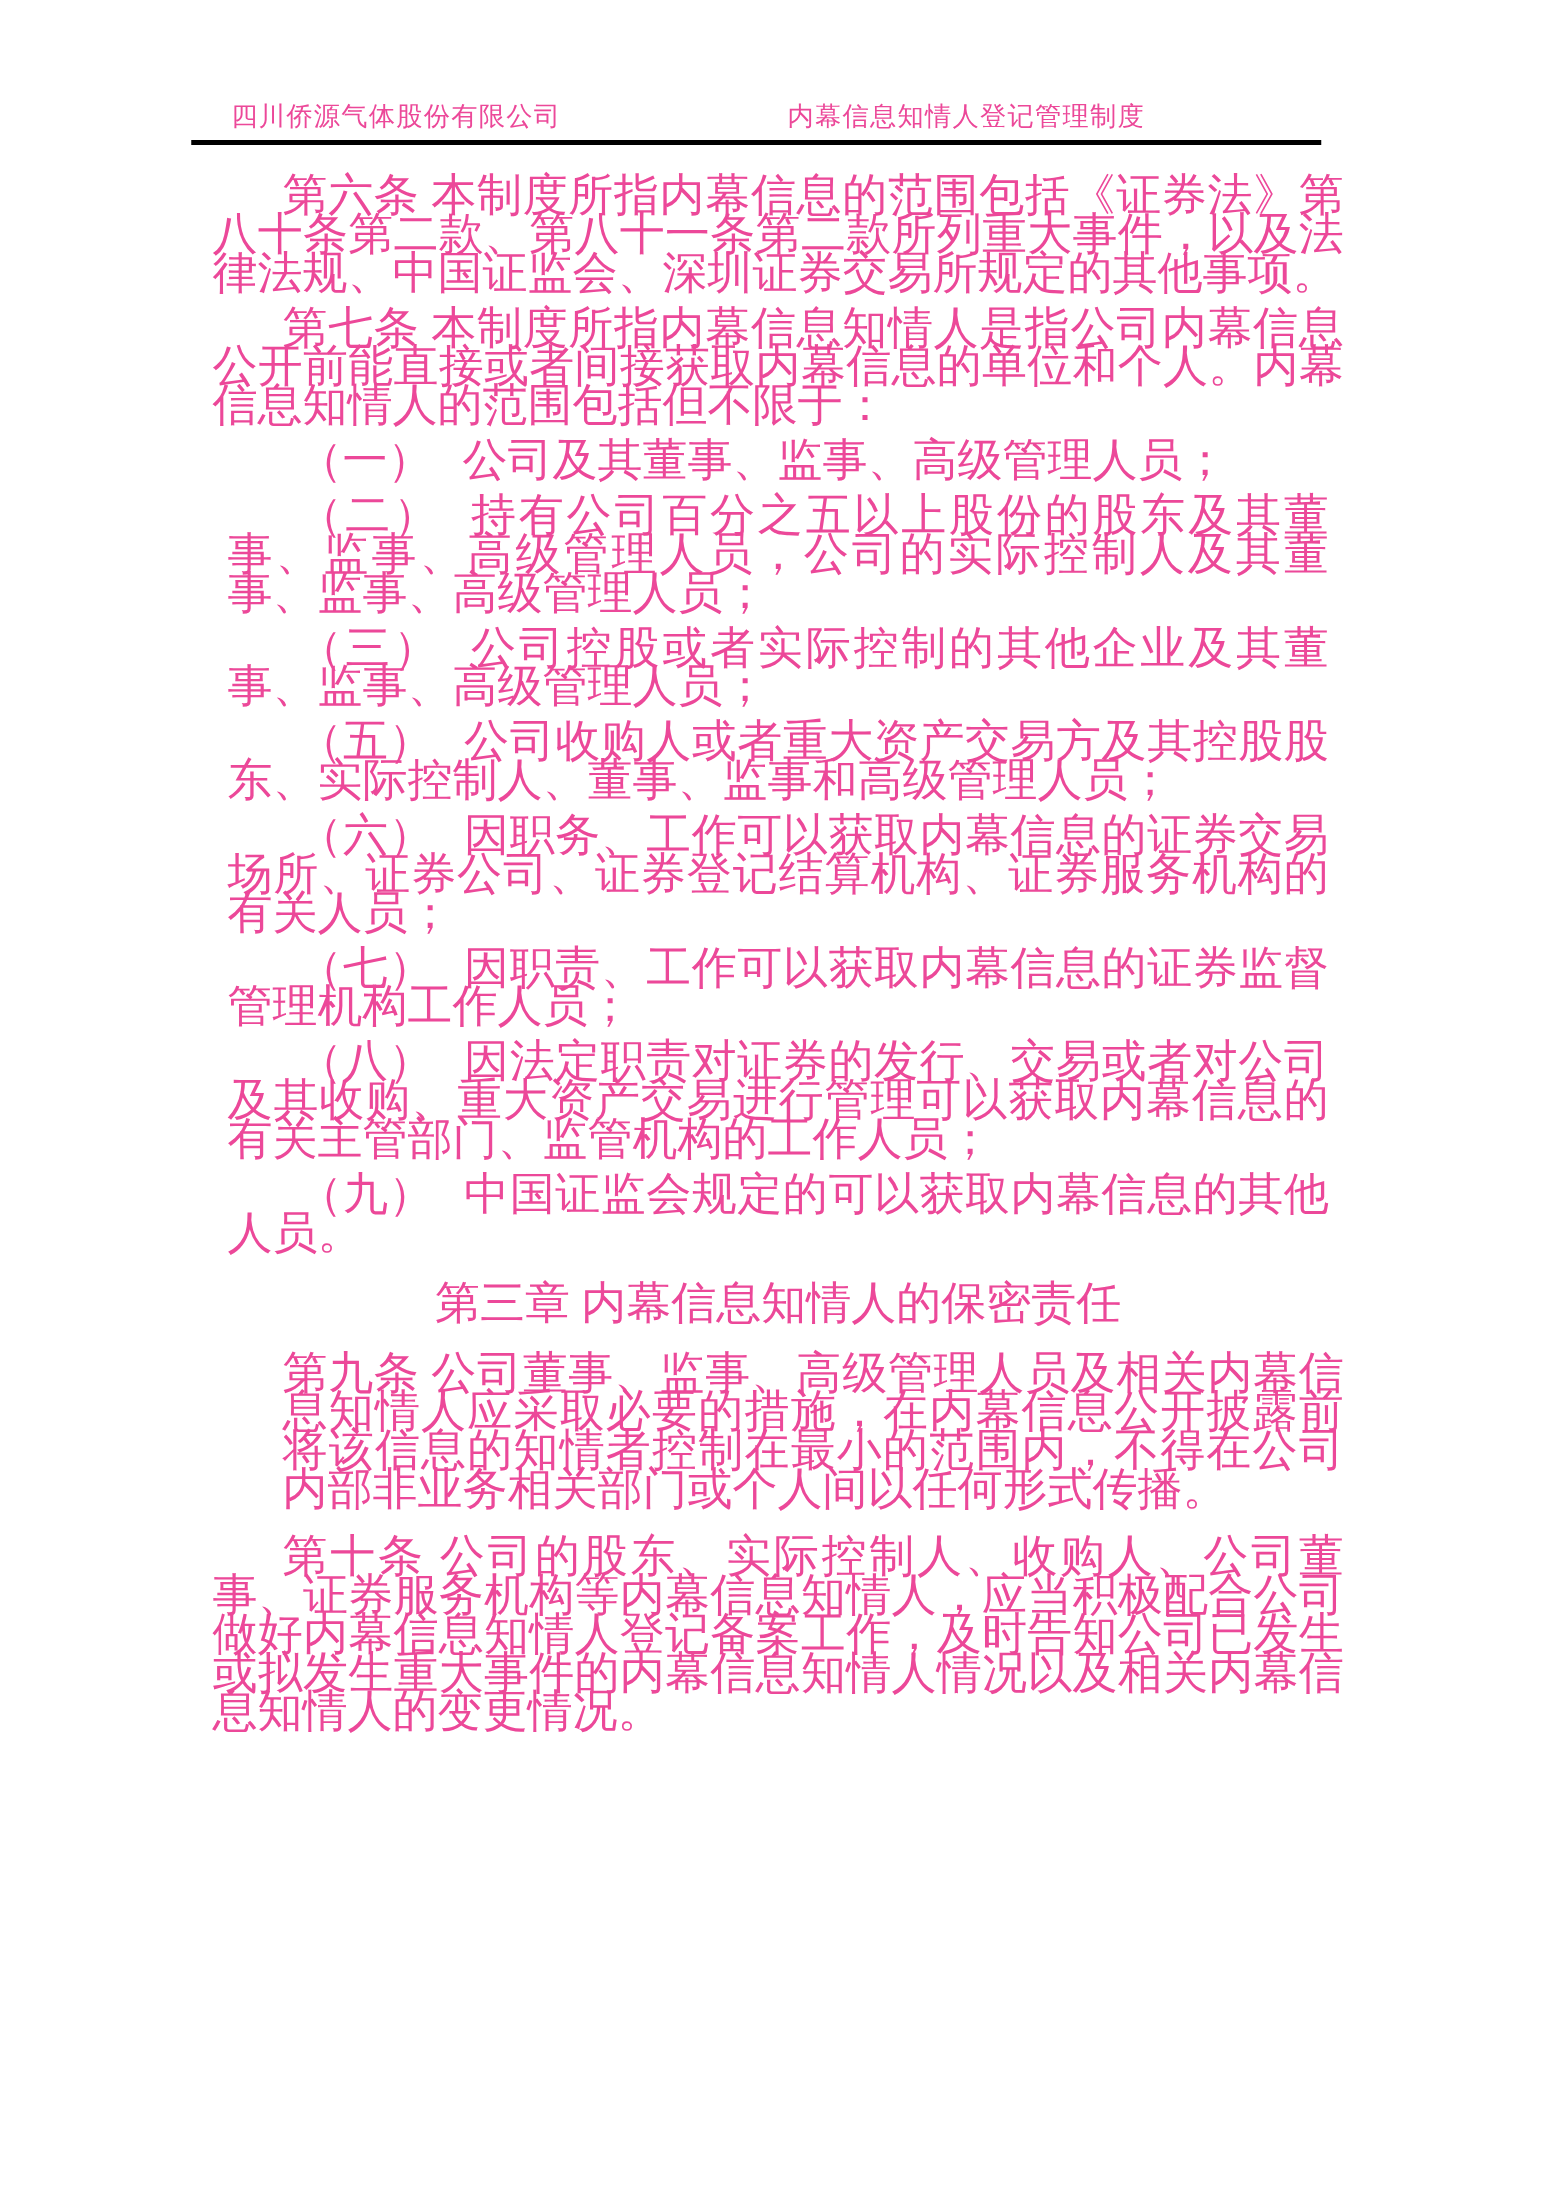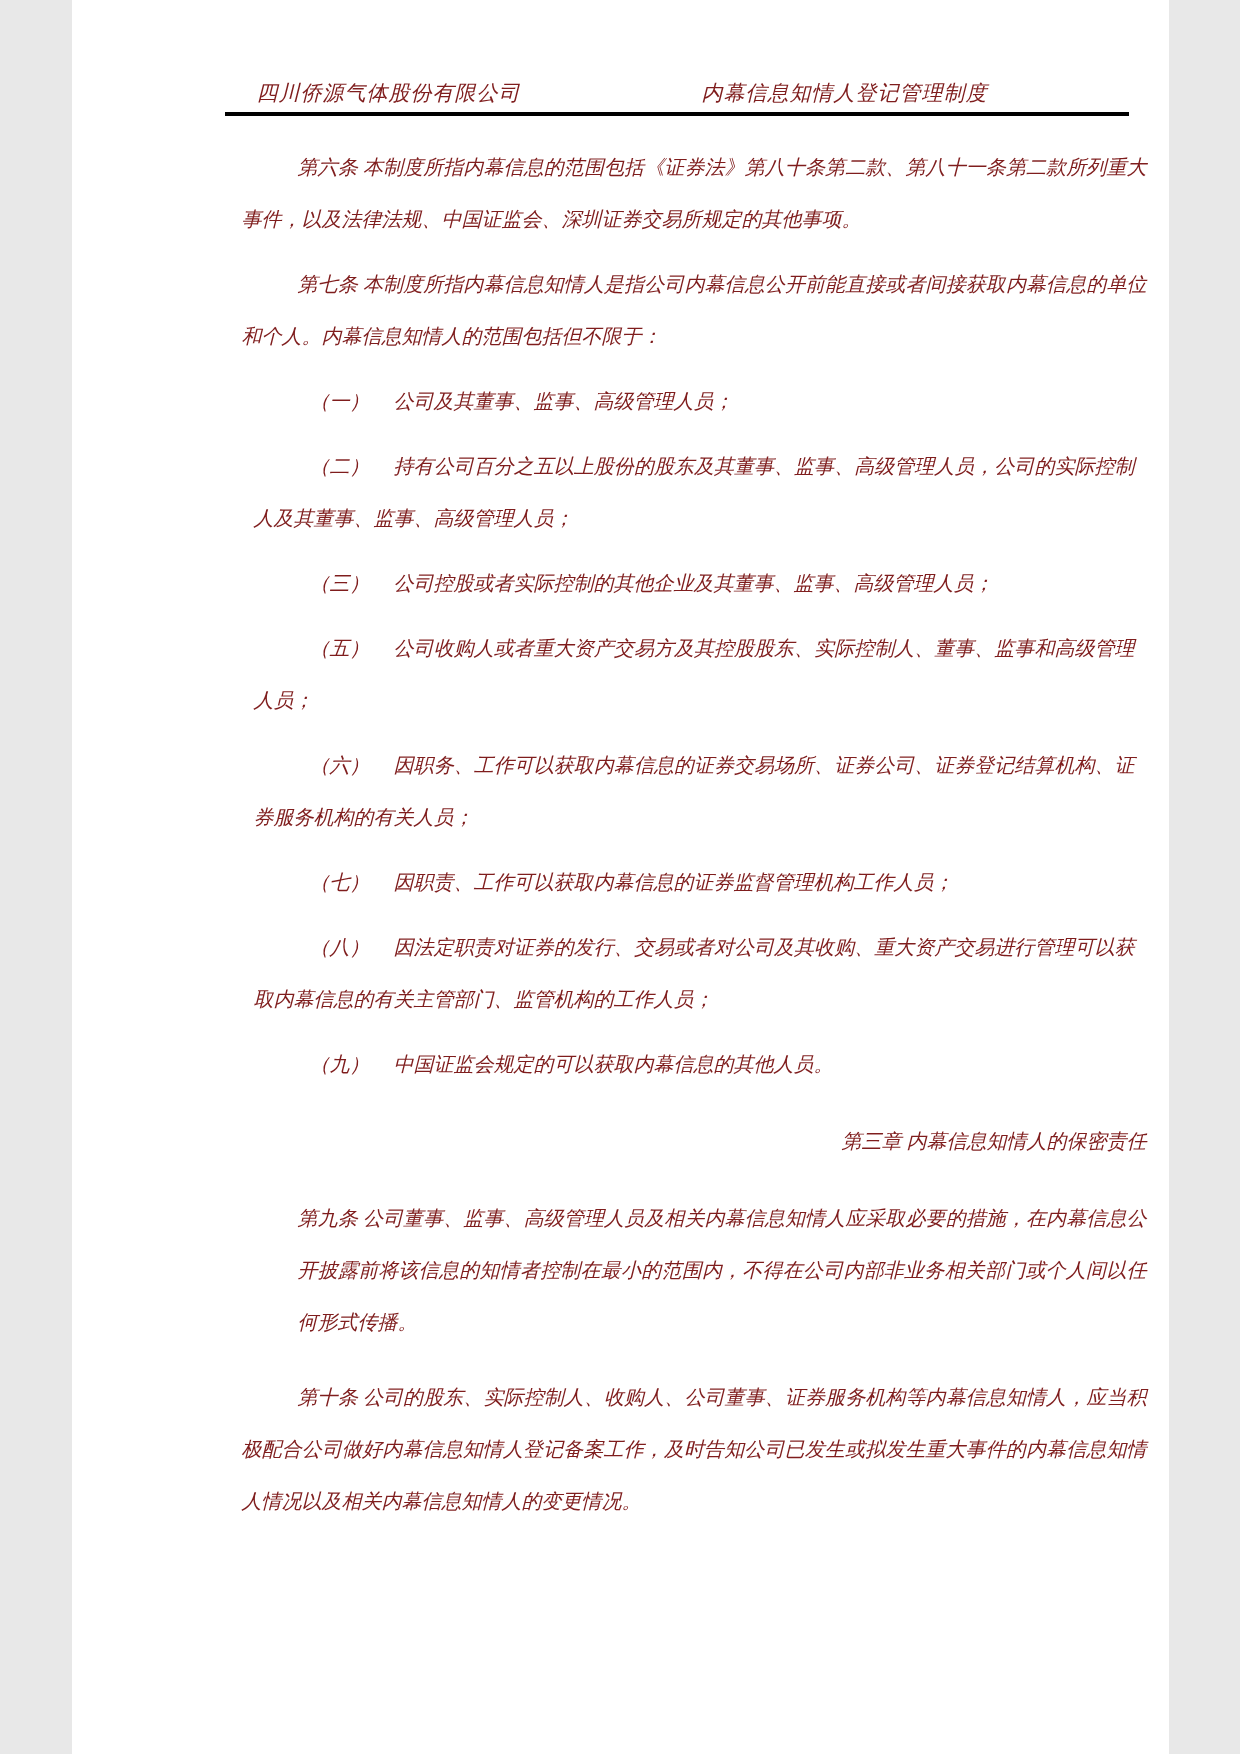--- a/index.html
+++ b/index.html
@@ -1,25 +1,24 @@
 <!DOCTYPE html>
 <html><head>
 <meta charset="utf-8">
 <style>
   html, body { margin: 0; padding: 0; background: #e8e8e8; }
   .page {
     position: relative;
-    width: 1097px;
+    width: 1240px;
     height: 1754px;
     margin: 0 auto;
     background: #ffffff;
-    color: #7f1d1d;
+    color: #ec4899;
     font-family: "Liberation Serif", "DejaVu Serif", serif;
     overflow: hidden;
-    font-style: italic;
   }
   .header {
     position: absolute;
     top: 76px;
     left: 153px;
     width: 904px;
     height: 34px;
     font-size: 21px;
     line-height: 34px;
     white-space: nowrap;
@@ -32,36 +31,36 @@
     left: 153px;
     width: 904px;
     height: 4px;
     background: #000000;
   }
   .doc-body {
     position: absolute;
     top: 128px;
     left: 170px;
     width: 905px;
-    font-size: 20px;
-    line-height: 52px;
+    font-size: 36px;
+    line-height: 31px;
     text-align: justify;
   }
   .para {
     margin: 13px 0;
     text-indent: 56px;
   }
   .para-block-indent {
     margin: 23px 0;
     padding-left: 56px;
     text-indent: 0;
   }
   .chapter-heading {
     margin: 25px 0;
-    text-align: right;
+    text-align: center;
     text-indent: 0;
   }
   .item { margin: 13px 12px; text-indent: 56px; }
   .item .marker { margin-right: 24px; }
 </style>
 </head>
 <body>
 
 <div class="page">
 

